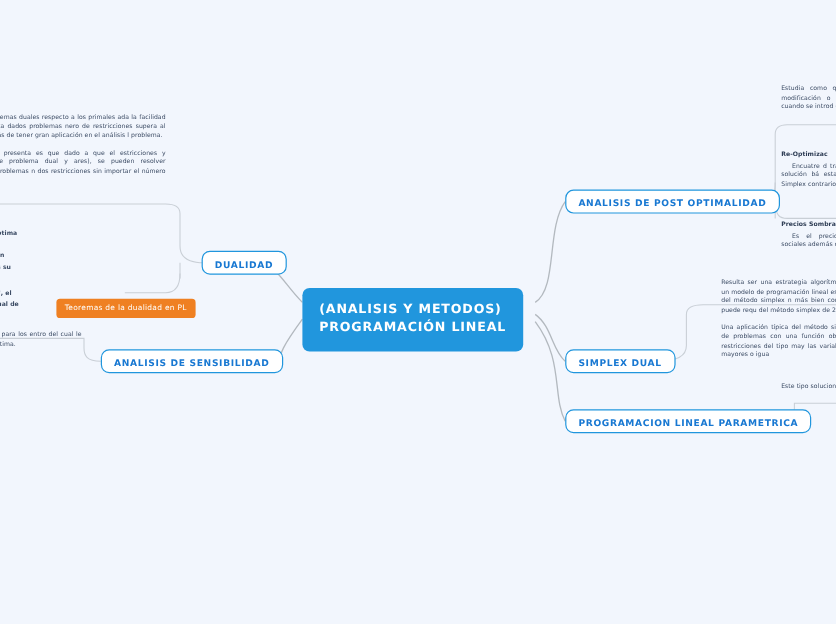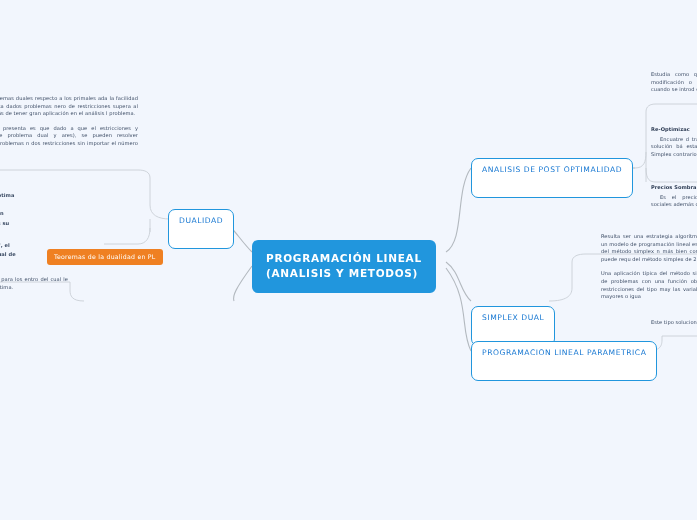--- a/index.html
+++ b/index.html
@@ -35,24 +35,24 @@
     font-size: 10.5px;
     line-height: 15px;
     padding: 11px 14px 12px 14px;
     letter-spacing: 0.7px;
   }
   .node-branch {
     background: #ffffff;
     border: 1.6px solid #2196dd;
     border-radius: 7px;
     color: #1878d2;
-    font-weight: normal;
+    font-weight: bold;
     font-size: 7.6px;
     line-height: 10px;
-    padding: 6px 10px 22px 10px;
+    padding: 6px 10px 2px 10px;
     letter-spacing: 0.55px;
   }
   .node-leaf-orange {
     background: #ef8022;
     color: #ffffff;
     border-radius: 3px;
     font-weight: normal;
     font-size: 6.2px;
     line-height: 9px;
     padding: 3px 7px 4px 7px;
@@ -104,40 +104,43 @@
     <path d="M635,168 C644,168 646,162 646,152 L646,112 C646,106 650,104 656,104 L697,104" fill="none" stroke="#c9cfd6" stroke-width="0.9"></path>
     <path d="M646,168 C646,180 650,182 656,182 L697,182" fill="none" stroke="#c9cfd6" stroke-width="0.9"></path>
     <path d="M646,152 L646,182" fill="none" stroke="#c9cfd6" stroke-width="0.9"></path>
 
     <path d="M549,301 C566,301 572,296 572,288 L572,262 C572,256 578,254 586,254 L697,254" fill="none" stroke="#c9cfd6" stroke-width="0.9"></path>
 
     <path d="M647,351 C660,351 662,346 662,340 L662,336 L697,336" fill="none" stroke="#c9cfd6" stroke-width="0.9"></path>
   </svg>
 
   <div class="node node-root" style="left:252px; top:240px;">
+    <div>(ANALISIS Y METODOS)</div>
     <div>PROGRAMACIÓN LINEAL</div>
-    <div>(ANALISIS Y METODOS)</div>
   </div>
 
   <div class="node node-branch" style="left:471px; top:158px;">
     <span>ANALISIS DE POST OPTIMALIDAD</span>
   </div>
 
-  <div class="node node-branch" style="left:471px; top:306px;">
+  <div class="node node-branch" style="left:471px; top:291px;">
     <span>SIMPLEX DUAL</span>
   </div>
 
   <div class="node node-branch" style="left:168px; top:209px;">
     <span>DUALIDAD</span>
   </div>
 
   <div class="node node-branch" style="left:471px; top:341px;">
     <span>PROGRAMACION LINEAL PARAMETRICA</span>
   </div>
 
+  <div class="node node-branch" style="left:84px; top:291px;">
+    <span>ANALISIS DE SENSIBILIDAD</span>
+  </div>
 
   <div class="node node-leaf-orange" style="left:47px; top:249px;">
     <span>Teoremas de la dualidad en PL</span>
   </div>
 
   <div class="textblock" style="left:-40px; top:95px; width:178px;">
     <p class="tb-indent">de los problemas duales respecto a los primales ada la facilidad que se presenta dados problemas nero de restricciones supera al número de amás de tener gran aplicación en el análisis l problema.</p>
     <p class="tb-indent">entaja que presenta es que dado a que el estricciones y variables entre problema dual y ares), se pueden resolver gráficamente problemas n dos restricciones sin importar el número de</p>
   </div>
 

